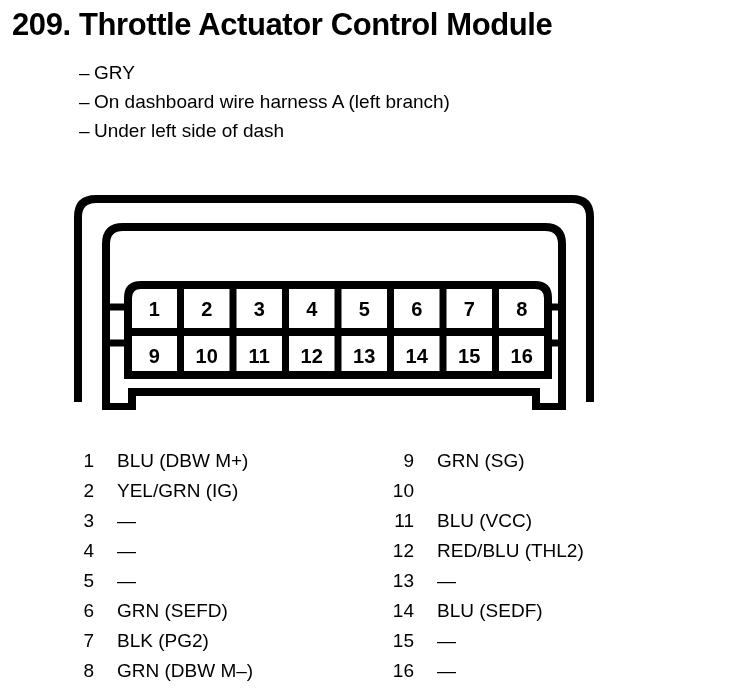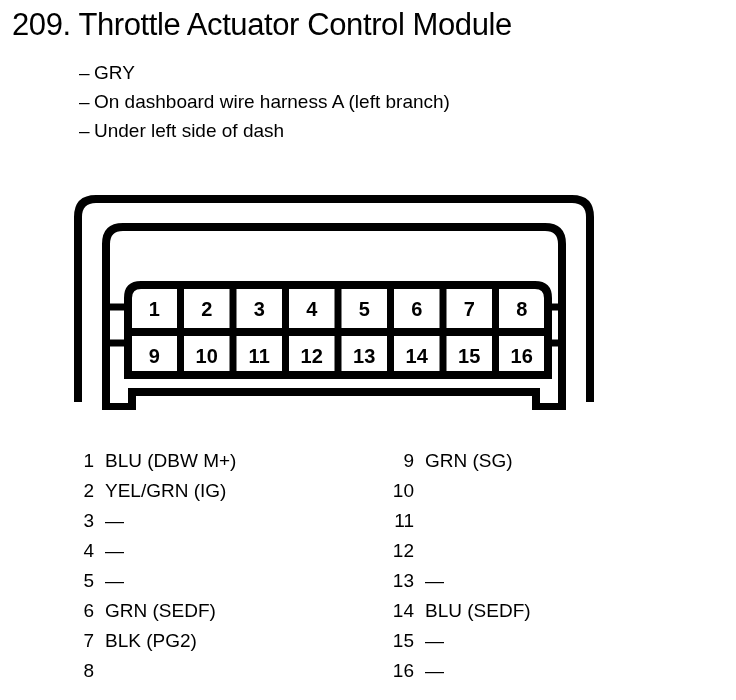--- a/index.html
+++ b/index.html
@@ -17,21 +17,21 @@
     color: #000000;
     -webkit-font-smoothing: none;
   }
 
   
   .page-title {
     position: absolute;
     left: 12px;
     top: 6px;
     font-size: 31px;
-    font-weight: normal;
+    font-weight: bold;
     letter-spacing: -0.4px;
     white-space: nowrap;
     line-height: 38px;
   }
 
   .spec-list {
     position: absolute;
     left: 79px;
     top: 58px;
     font-size: 19px;
@@ -78,21 +78,21 @@
     align-items: baseline;
     height: 30px;
     white-space: nowrap;
   }
   .pin-num {
     width: 26px;
     text-align: right;
     flex: 0 0 26px;
   }
   .pin-desc {
-    margin-left: 11px;
+    margin-left: 23px;
   }
 </style>
 </head>
 <body>
 
 <div class="page-title">209. Throttle Actuator Control Module</div>
 
 <div class="spec-list">
   <span class="spec-line">
     <span class="spec-dash">–</span><span>GRY</span>
@@ -179,44 +179,47 @@
     <div class="pin-row">
       <span class="pin-num">4</span>
       <span class="pin-desc">—</span>
     </div>
     <div class="pin-row">
       <span class="pin-num">5</span>
       <span class="pin-desc">—</span>
     </div>
     <div class="pin-row">
       <span class="pin-num">6</span>
-      <span class="pin-desc">GRN (SEDF)</span>
+      <span class="pin-desc">GRN (SEFD)</span>
     </div>
     <div class="pin-row">
       <span class="pin-num">7</span>
       <span class="pin-desc">BLK (PG2)</span>
     </div>
     <div class="pin-row">
       <span class="pin-num">8</span>
+      <span class="pin-desc">GRN (DBW M–)</span>
     </div>
   </div>
 
   <div class="pin-col pin-col-right">
     <div class="pin-row">
       <span class="pin-num">9</span>
       <span class="pin-desc">GRN (SG)</span>
     </div>
     <div class="pin-row">
       <span class="pin-num">10</span>
     </div>
     <div class="pin-row">
       <span class="pin-num">11</span>
+      <span class="pin-desc">BLU (VCC)</span>
     </div>
     <div class="pin-row">
       <span class="pin-num">12</span>
+      <span class="pin-desc">RED/BLU (THL2)</span>
     </div>
     <div class="pin-row">
       <span class="pin-num">13</span>
       <span class="pin-desc">—</span>
     </div>
     <div class="pin-row">
       <span class="pin-num">14</span>
       <span class="pin-desc">BLU (SEDF)</span>
     </div>
     <div class="pin-row">

